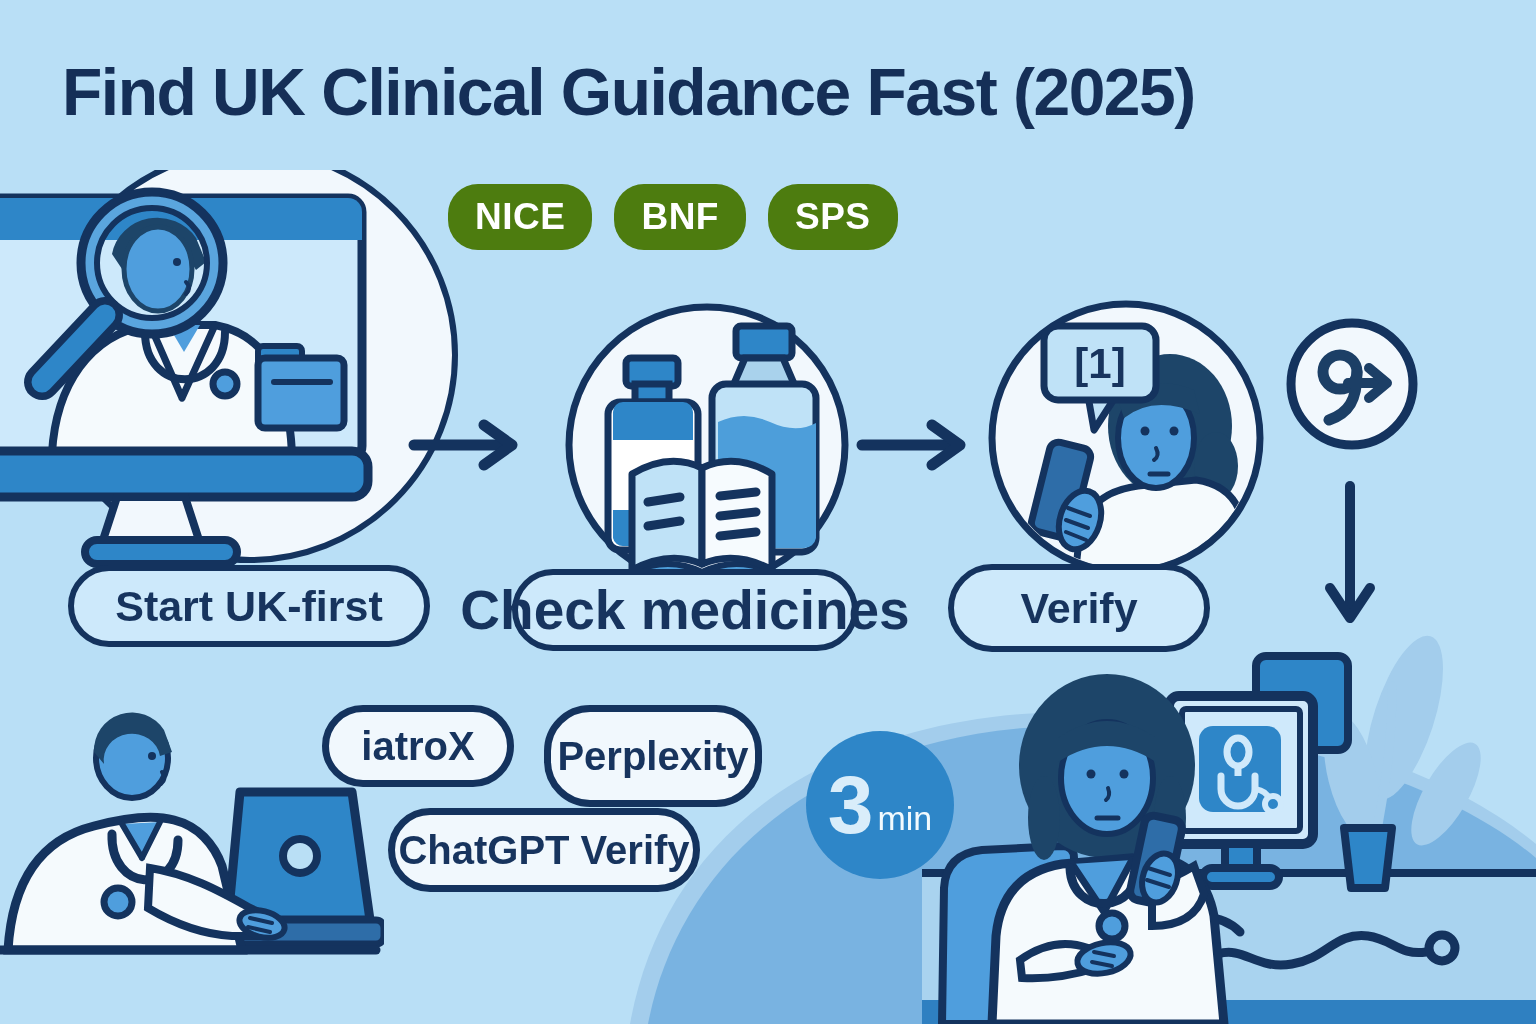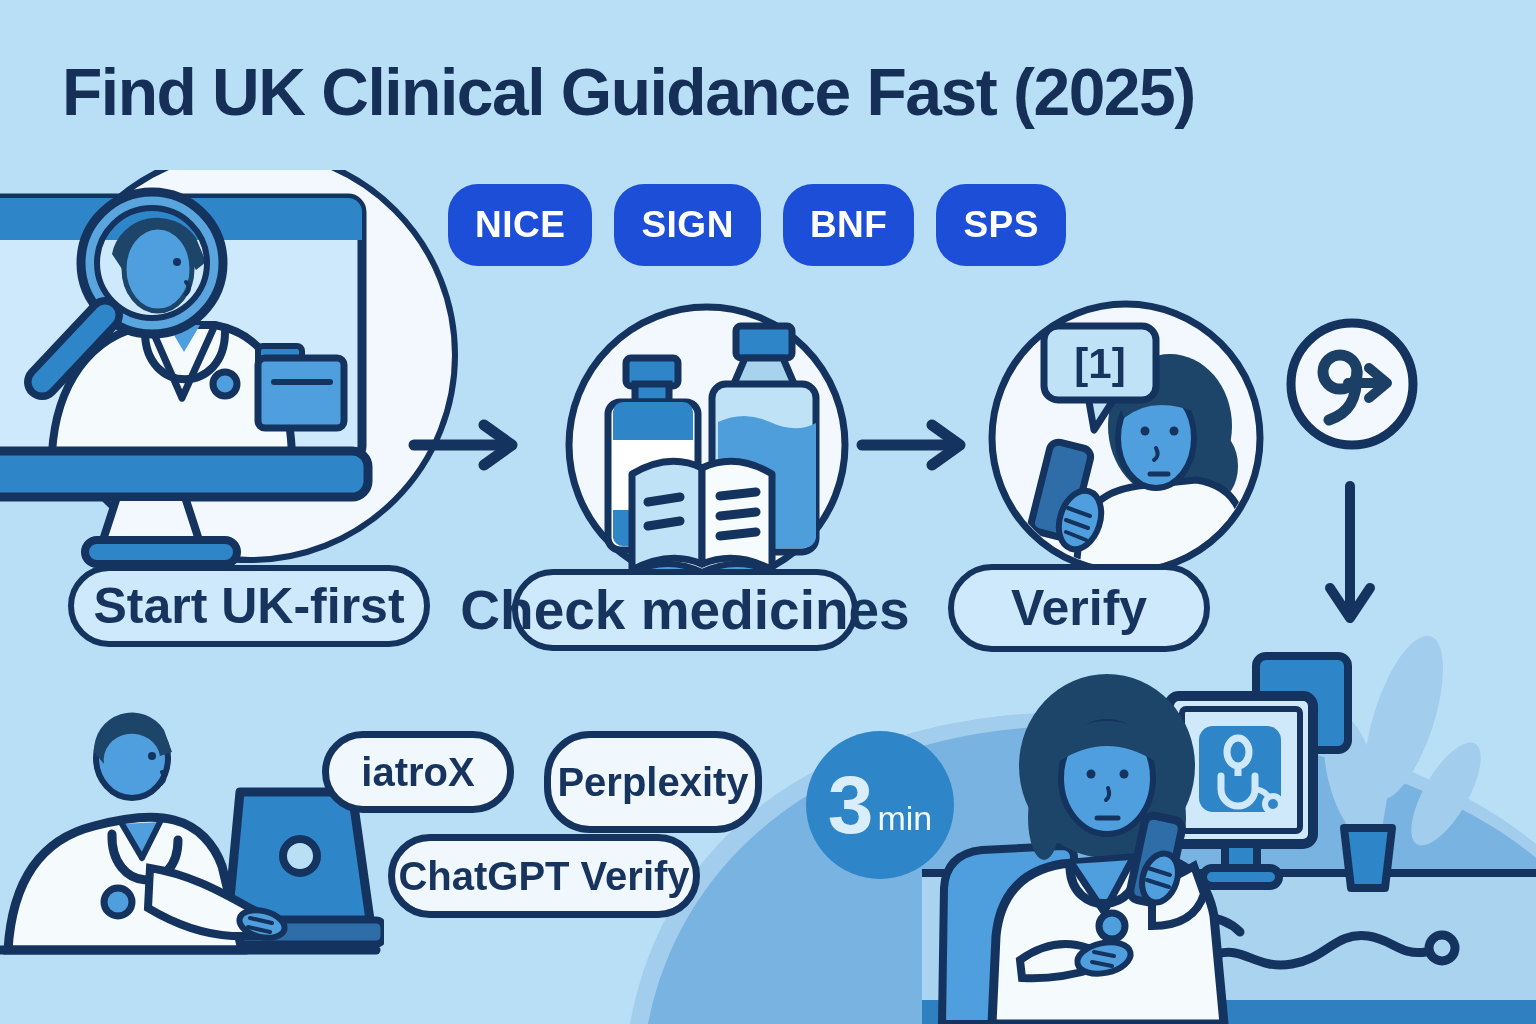--- a/index.html
+++ b/index.html
@@ -7,55 +7,54 @@
     position:relative; width:1536px; height:1024px; overflow:hidden;
     background:#b9dff6; font-family:"Liberation Sans", sans-serif;text-align:right;
   }
   .abs{position:absolute;}
   .title{
     left:62px; top:54px; font-size:66px; font-weight:bold;
     color:#152f57; letter-spacing:-1.5px; white-space:nowrap;
   }
   .badges{left:448px; top:184px; display:flex; gap:22px;}
   .badge{
-    background:#1d4ed8; color:#ffffff; font-weight:bold; font-size:37px;
-    height:66px; display:flex; align-items:center; padding:8px 27px;
+    background:#4d7c0f; color:#ffffff; font-weight:bold; font-size:37px;
+    height:66px; display:flex; align-items:center; padding:0 27px;
     border-radius:30px; letter-spacing:.5px;
   }
   .step-pill{
     background:#cde9fb; border:6px solid #14335e; border-radius:48px;
-    color:#17345e; font-weight:bold; font-size:50px;
+    color:#17345e; font-weight:bold; font-size:43px;
     display:flex; align-items:center; justify-content:center;
     box-sizing:border-box; white-space:nowrap; z-index:2;
   }
   .tool-pill{
     background:#f1f8fd; border:7px solid #14335e; border-radius:46px;
     color:#17345e; font-weight:bold; font-size:40px;
     display:flex; align-items:center; justify-content:center;
-    box-sizing:border-box; white-space:nowrap; z-index:4;margin-top:26px;
+    box-sizing:border-box; white-space:nowrap; z-index:4;
   }
   .time-badge{
     left:806px; top:731px; width:148px; height:148px; border-radius:50%;
     background:#2e86c8; display:flex; align-items:center; justify-content:center;
     z-index:3;
   }
   .time-badge .value{font-size:82px; font-weight:bold; color:#d9edfa; line-height:1;}
   .time-badge .unit{font-size:34px; font-weight:normal; color:#f2fafe; margin:26px 0 0 4px;}
   svg{display:block;}
 </style>
 </head>
 <body>
 
 <div class="canvas">
 
   <div class="abs title">Find UK Clinical Guidance Fast (2025)</div>
 
   <div class="abs badges">
     <div class="badge">NICE</div>
-    <div class="badge">SIGN</div>
     <div class="badge">BNF</div>
     <div class="badge">SPS</div>
   </div>
 
   <svg class="abs" style="left:0;top:170px" width="460" height="402" viewBox="0 0 460 402">
     <circle cx="250" cy="185" r="205" fill="#f2f8fd" stroke="#14335e" stroke-width="6"></circle>
     <rect x="-30" y="28" width="392" height="262" rx="14" fill="#cde9fb" stroke="#14335e" stroke-width="9"></rect>
     <path d="M-30,70 v-28 a14,14 0 0 1 14,-14 h364 a14,14 0 0 1 14,14 v28 z" fill="#2e86c8"></path>
 
     <path d="M112,84 a46,44 0 0 1 84,-16 l10,24 -10,8 a36,32 0 0 0 -68,8 z" fill="#1d4569"></path>

